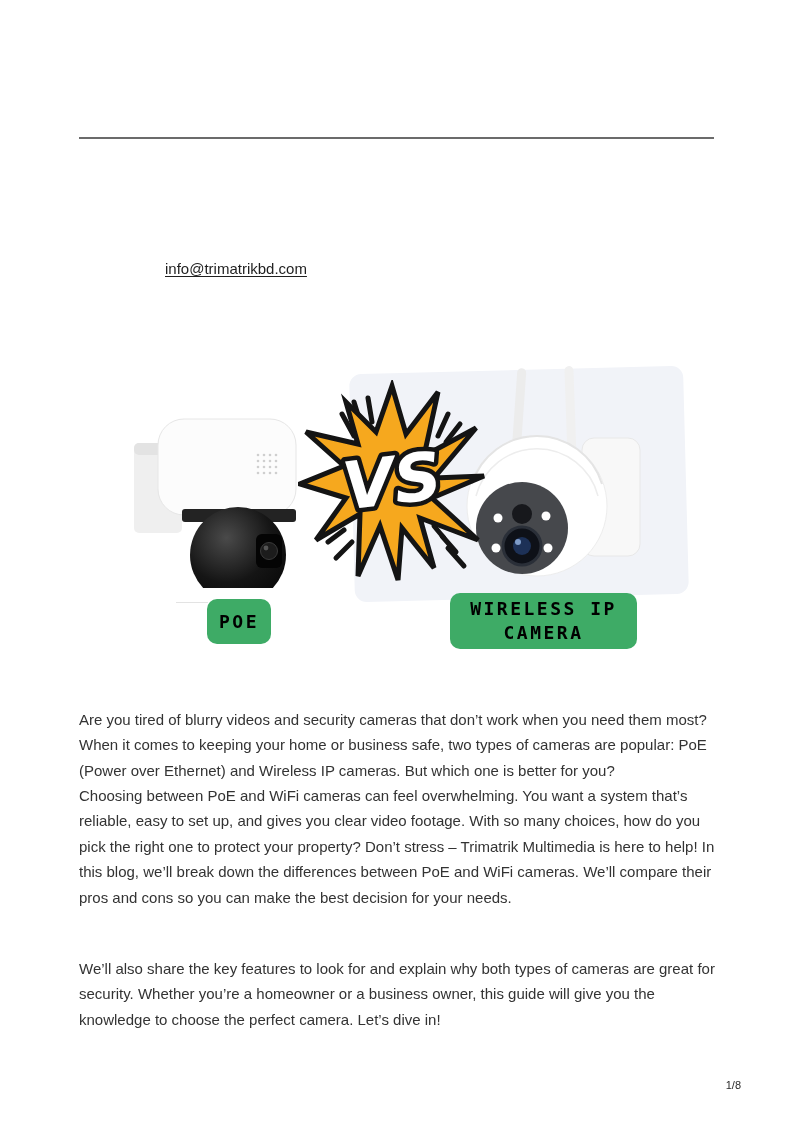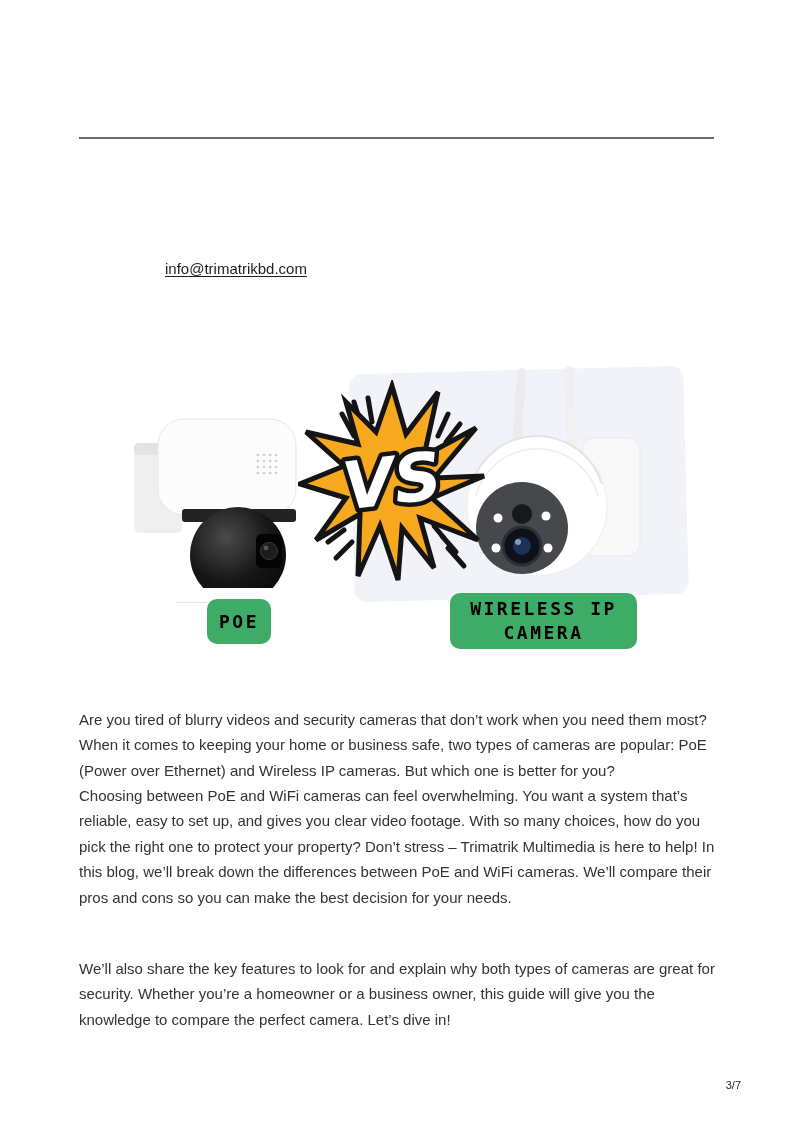--- a/index.html
+++ b/index.html
@@ -160,17 +160,17 @@
     </svg>
 
     <div class="abs thinline"></div>
 
     <div class="abs badge poe">POE</div>
     <div class="abs badge wireless">WIRELESS IP CAMERA</div>
   </div>
 
   <p class="abs para p1">Are you tired of blurry videos and security cameras that don’t work when you need them most?  When it comes to keeping your home or business safe, two types of cameras are popular: PoE (Power over Ethernet) and Wireless IP cameras. But which one is better for you?</p>
   <p class="abs para p2">Choosing between PoE and WiFi cameras can feel overwhelming. You want a system that’s reliable, easy to set up, and gives you clear video footage. With so many choices, how do you pick the right one to protect your property? Don’t stress – Trimatrik Multimedia is here to help! In this blog, we’ll break down the differences between PoE and WiFi cameras. We’ll compare their pros and cons so you can make the best decision for your needs.</p>
-  <p class="abs para p3">We’ll also share the key features to look for and explain why both types of cameras are great for security. Whether you’re a homeowner or a business owner, this guide will give you the knowledge to compare the perfect camera. Let’s dive in!</p>
+  <p class="abs para p3">We’ll also share the key features to look for and explain why both types of cameras are great for security. Whether you’re a homeowner or a business owner, this guide will give you the knowledge to choose the perfect camera. Let’s dive in!</p>
 
-  <div class="abs footer">3/7</div>
+  <div class="abs footer">1/8</div>
 
 </div>
 
 </body></html>

